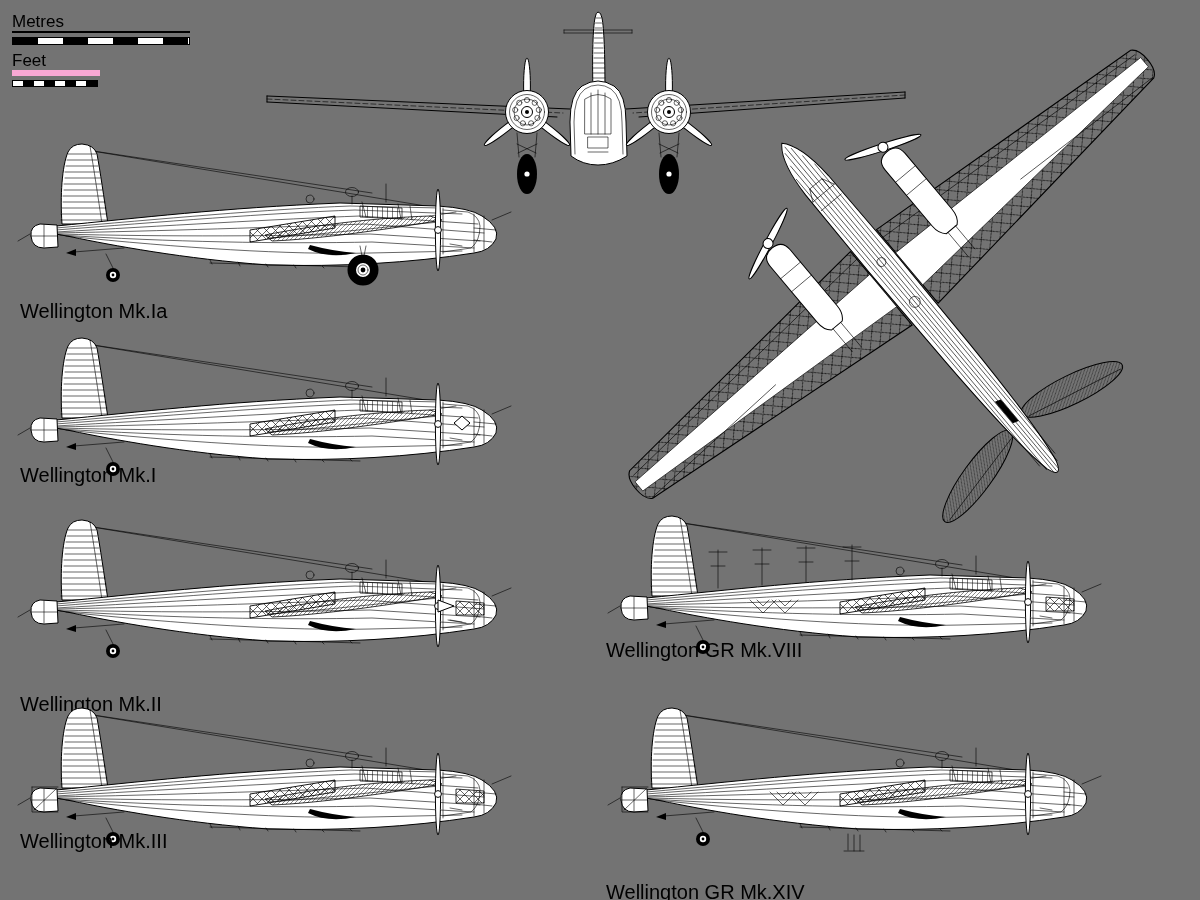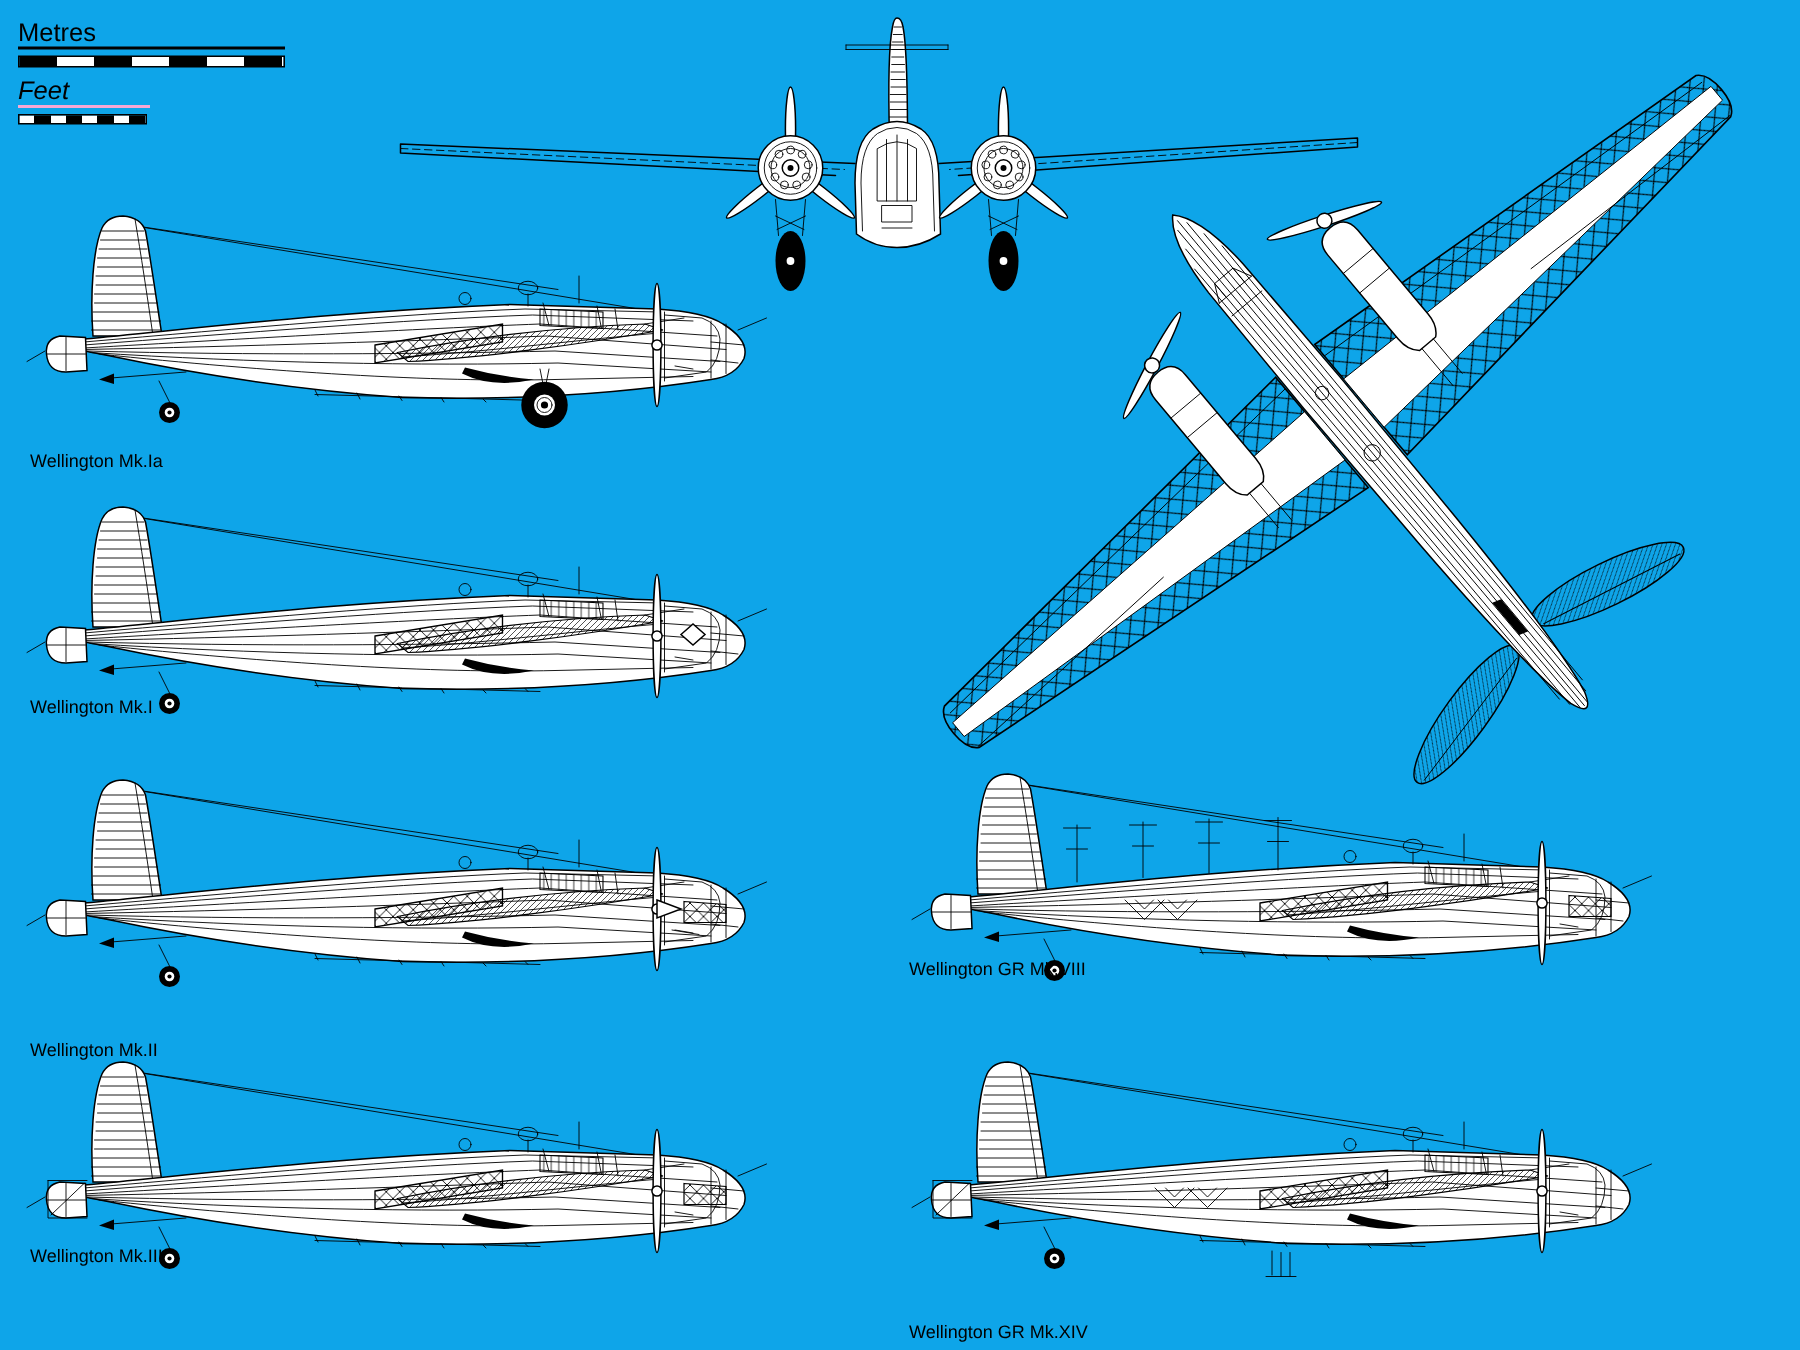--- a/index.html
+++ b/index.html
@@ -1,34 +1,34 @@
 <!DOCTYPE html>
 <html><head>
 <meta charset="utf-8">
 <style>
   html,body{margin:0;padding:0;background:#fff;}
-  .canvas{position:relative;width:1200px;height:900px;background:#0ea5e9;overflow:hidden;
+  .canvas{position:relative;width:1200px;height:900px;background:#737373;overflow:hidden;
           font-family:"Liberation Sans","DejaVu Sans",sans-serif;color:#000;}
   .abs{position:absolute;}
   
   .legend{left:12px;top:12px;width:200px;}
   .legend .lbl{font-size:17px;line-height:19px;font-weight:400;}
   .bar-wrap-m{width:178px;border-bottom:2px solid #000;margin-bottom:4px;}
-  .bar-wrap-f{width:88px;border-bottom:2px solid #f9a8d4;margin-bottom:4px;font-style:italic;}
+  .bar-wrap-f{width:88px;border-bottom:6px solid #f9a8d4;margin-bottom:4px;}
   .bar{border:1px solid #000;height:6px;}
   .bar.metres{width:176px;background:repeating-linear-gradient(90deg,#000 0 25px,#fff 25px 50px);}
   .bar.feet{width:84px;height:5px;background:repeating-linear-gradient(90deg,#fff 0 10px,#000 10px 21px);}
   .gap{height:6px;}
   
   svg{display:block;overflow:visible;}
   .ink{stroke:#000;fill:none;stroke-width:1;stroke-linecap:round;stroke-linejoin:round;}
   .ink2{stroke:#000;fill:none;stroke-width:.6;stroke-linecap:round;}
   .fillw{fill:#fff;stroke:#000;stroke-width:1;}
   .fillb{fill:#000;stroke:none;}
-  .acft-label{font-size:12px;white-space:nowrap;}
+  .acft-label{font-size:20px;white-space:nowrap;}
 </style>
 </head>
 <body>
 
 <div class="canvas">
 
   <svg width="0" height="0" style="position:absolute" aria-hidden="true">
     <defs>
       <pattern id="xhatch" width="9" height="9" patternUnits="userSpaceOnUse">
         <path d="M0,9 L9,0 M0,0 L9,9" stroke="#000" stroke-width=".6" fill="none"></path>

